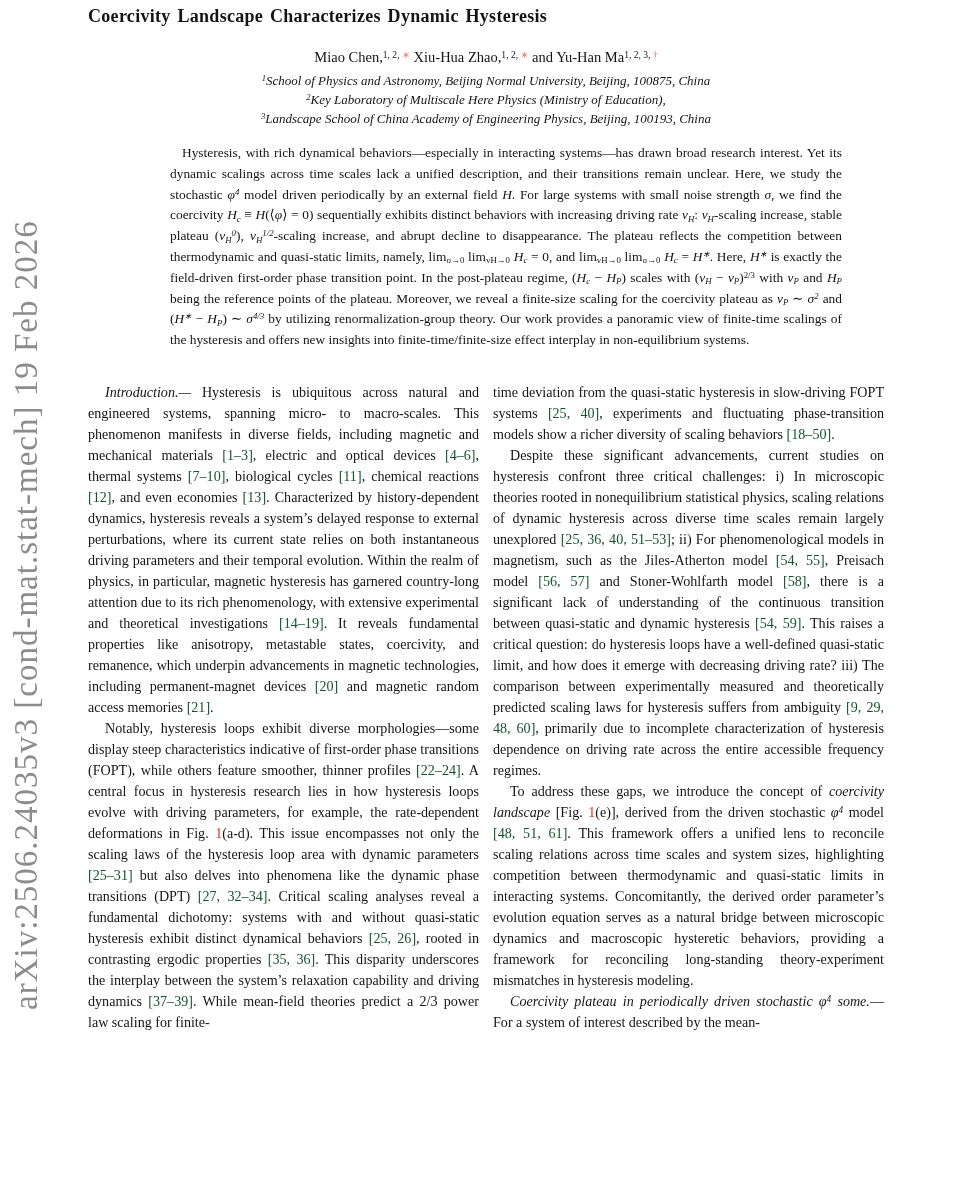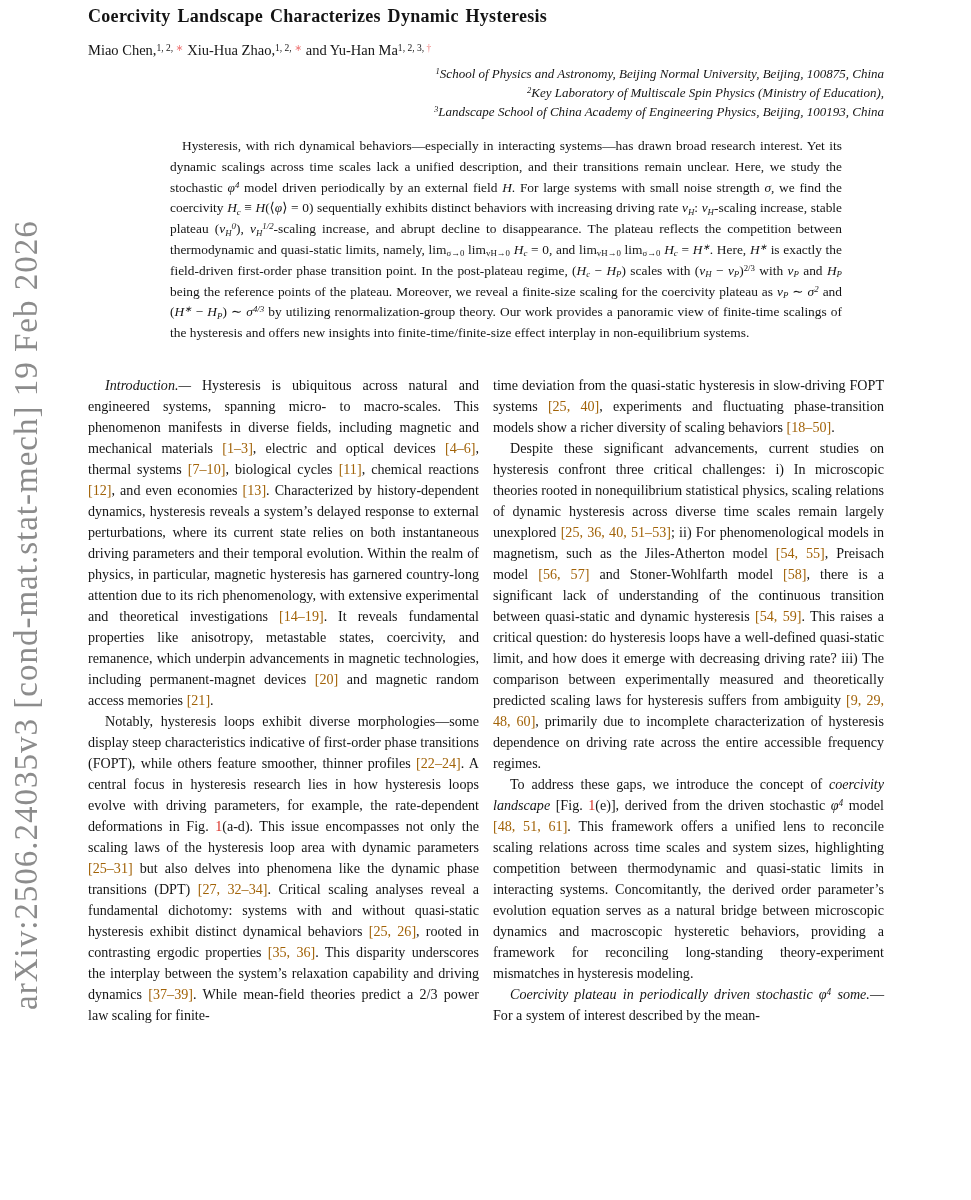--- a/index.html
+++ b/index.html
@@ -12,32 +12,32 @@
     position:absolute; left:8px; top:140px; height:950px; width:52px;
     writing-mode:vertical-rl; transform:rotate(180deg);
     font-size:33px; letter-spacing:1px; color:#8c8c8c; text-align:center;
     white-space:nowrap;
   }
   .content { position:absolute; left:88px; top:0; width:796px; }
   .title {
     margin-top:6px; text-align:left; font-size:18px; font-weight:bold;
     letter-spacing:0.3px; word-spacing:2px;
   }
-  .authors { margin-top:15px; font-size:14.5px; }
-  .affils { margin-top:5px; text-align:right; font-style:italic; font-size:13px; line-height:19px; }
+  .authors { margin-top:22px; text-align:center; font-size:14.5px; }
+  .affils { margin-top:5px; text-align:center; font-style:italic; font-size:13px; line-height:19px; }
   .abstract {
     margin:15px auto 0 auto; width:712px; font-size:13.4px; line-height:20.8px;
     text-align:justify;
   }
   .abstract .inner { text-indent:12px; display:block;margin-left:40px; }
   .cols { display:flex; gap:14px; margin-top:31px; }
   .col { width:391px; font-size:14.1px; line-height:21px; text-align:justify; }
   p.para { margin:0; padding:0; }
   p.ind { text-indent:17px; }
-  .cite { color:#a16207; }
+  .cite { color:#14532d; }
   .fig  { color:#d93025; }
   .mark { color:#ef7b7b; }
   .i    { font-style:italic; }
   .m    { font-style:italic; }
   sub, sup { font-size:0.66em; line-height:0; }
   sup { vertical-align:baseline; position:relative; top:-0.45em; }
   sub { vertical-align:baseline; position:relative; top:0.28em; }
 </style>
 </head>
 <body>
@@ -47,21 +47,21 @@
   <div class="stamp">arXiv:2506.24035v3  [cond-mat.stat-mech]  19 Feb 2026</div>
 
   <div class="content">
 
     <div class="title">Coercivity Landscape Characterizes Dynamic Hysteresis</div>
 
     <div class="authors"><span>Miao Chen,<sup>1, 2, </sup></span><span class="mark"><sup>∗</sup></span><span> Xiu-Hua Zhao,<sup>1, 2, </sup></span><span class="mark"><sup>∗</sup></span><span> and Yu-Han Ma<sup>1, 2, 3, </sup></span><span class="mark"><sup>†</sup></span></div>
 
     <div class="affils">
       <div><span><sup>1</sup></span><span>School of Physics and Astronomy, Beijing Normal University, Beijing, 100875, China</span></div>
-      <div><span><sup>2</sup></span><span>Key Laboratory of Multiscale Spin Physics (Ministry of Education),</span></div>
+      <div><span><sup>2</sup></span><span>Key Laboratory of Multiscale Here Physics (Ministry of Education),</span></div>
       <div><span><sup>3</sup></span><span>Landscape School of China Academy of Engineering Physics, Beijing, 100193, China</span></div>
     </div>
 
     <div class="abstract">
       <span class="inner"><span>Hysteresis, with rich dynamical behaviors—especially in interacting systems—has drawn broad research interest. Yet its dynamic scalings across time scales lack a unified description, and their transitions remain unclear. Here, we study the stochastic </span><span class="m">φ<sup>4</sup></span><span> model driven periodically by an external field </span><span class="m">H</span><span>. For large systems with small noise strength </span><span class="m">σ</span><span>, we find the coercivity </span><span class="m">H<sub>c</sub></span><span> ≡ </span><span class="m">H</span><span>(⟨</span><span class="m">φ</span><span>⟩ = 0) sequentially exhibits distinct behaviors with increasing driving rate </span><span class="m">v<sub>H</sub></span><span>: </span><span class="m">v<sub>H</sub></span><span>-scaling increase, stable plateau (</span><span class="m">v<sub>H</sub><sup>0</sup></span><span>), </span><span class="m">v<sub>H</sub><sup>1/2</sup></span><span>-scaling increase, and abrupt decline to disappearance. The plateau reflects the competition between thermodynamic and quasi-static limits, namely, lim</span><span><sub>σ→0</sub></span><span> lim</span><span><sub>vH→0</sub></span><span> </span><span class="m">H<sub>c</sub></span><span> = 0, and lim</span><span><sub>vH→0</sub></span><span> lim</span><span><sub>σ→0</sub></span><span> </span><span class="m">H<sub>c</sub></span><span> = </span><span class="m">H<sup>∗</sup></span><span>. Here, </span><span class="m">H<sup>∗</sup></span><span> is exactly the field-driven first-order phase transition point. In the post-plateau regime, (</span><span class="m">H<sub>c</sub></span><span> − </span><span class="m">H<sub>P</sub></span><span>) scales with (</span><span class="m">v<sub>H</sub></span><span> − </span><span class="m">v<sub>P</sub></span><span>)<sup>2/3</sup></span><span> with </span><span class="m">v<sub>P</sub></span><span> and </span><span class="m">H<sub>P</sub></span><span> being the reference points of the plateau. Moreover, we reveal a finite-size scaling for the coercivity plateau as </span><span class="m">v<sub>P</sub></span><span> ∼ </span><span class="m">σ<sup>2</sup></span><span> and (</span><span class="m">H<sup>∗</sup></span><span> − </span><span class="m">H<sub>P</sub></span><span>) ∼ </span><span class="m">σ<sup>4/3</sup></span><span> by utilizing renormalization-group theory. Our work provides a panoramic view of finite-time scalings of the hysteresis and offers new insights into finite-time/finite-size effect interplay in non-equilibrium systems.</span></span>
     </div>
 
     <div class="cols">
       <div class="col">
         <p class="para ind"><span class="i">Introduction.—</span><span> Hysteresis is ubiquitous across natural and engineered systems, spanning micro- to macro-scales. This phenomenon manifests in diverse fields, including magnetic and mechanical materials </span><span class="cite">[1–3]</span><span>, electric and optical devices </span><span class="cite">[4–6]</span><span>, thermal systems </span><span class="cite">[7–10]</span><span>, biological cycles </span><span class="cite">[11]</span><span>, chemical reactions </span><span class="cite">[12]</span><span>, and even economies </span><span class="cite">[13]</span><span>. Characterized by history-dependent dynamics, hysteresis reveals a system’s delayed response to external perturbations, where its current state relies on both instantaneous driving parameters and their temporal evolution. Within the realm of physics, in particular, magnetic hysteresis has garnered country-long attention due to its rich phenomenology, with extensive experimental and theoretical investigations </span><span class="cite">[14–19]</span><span>. It reveals fundamental properties like anisotropy, metastable states, coercivity, and remanence, which underpin advancements in magnetic technologies, including permanent-magnet devices </span><span class="cite">[20]</span><span> and magnetic random access memories </span><span class="cite">[21]</span><span>.</span></p>

